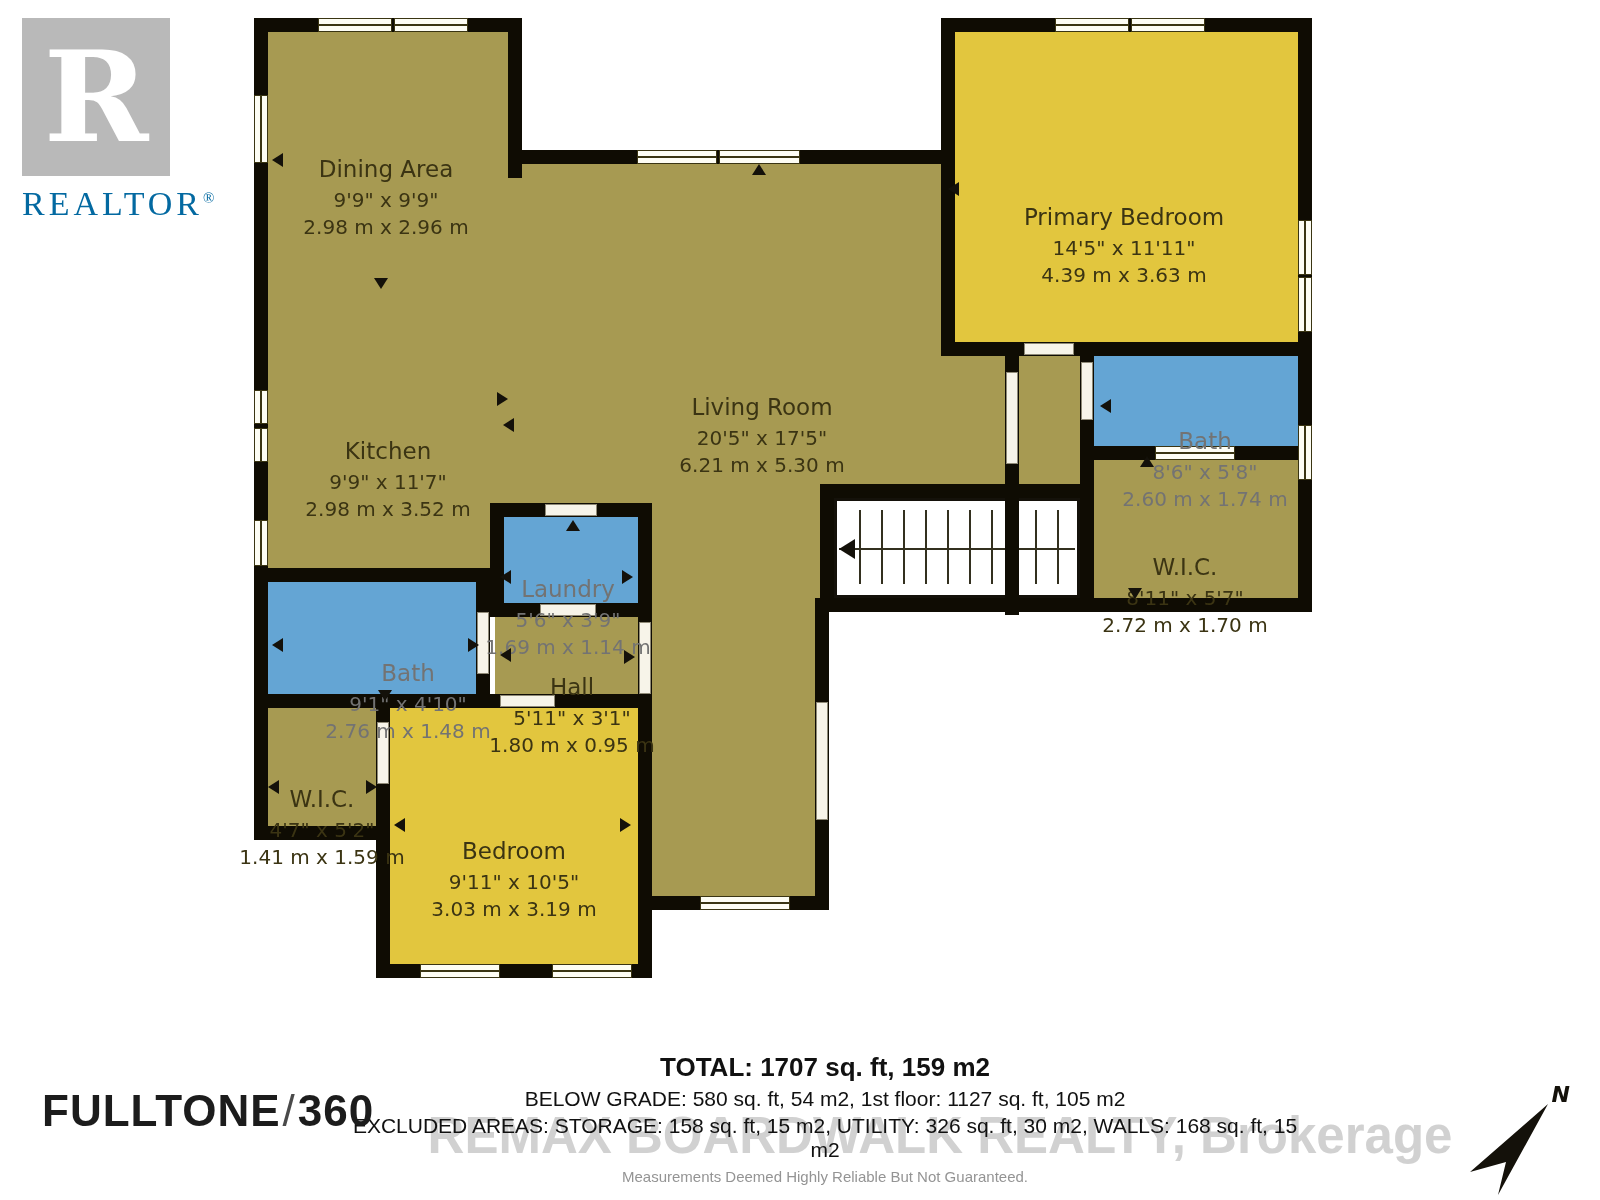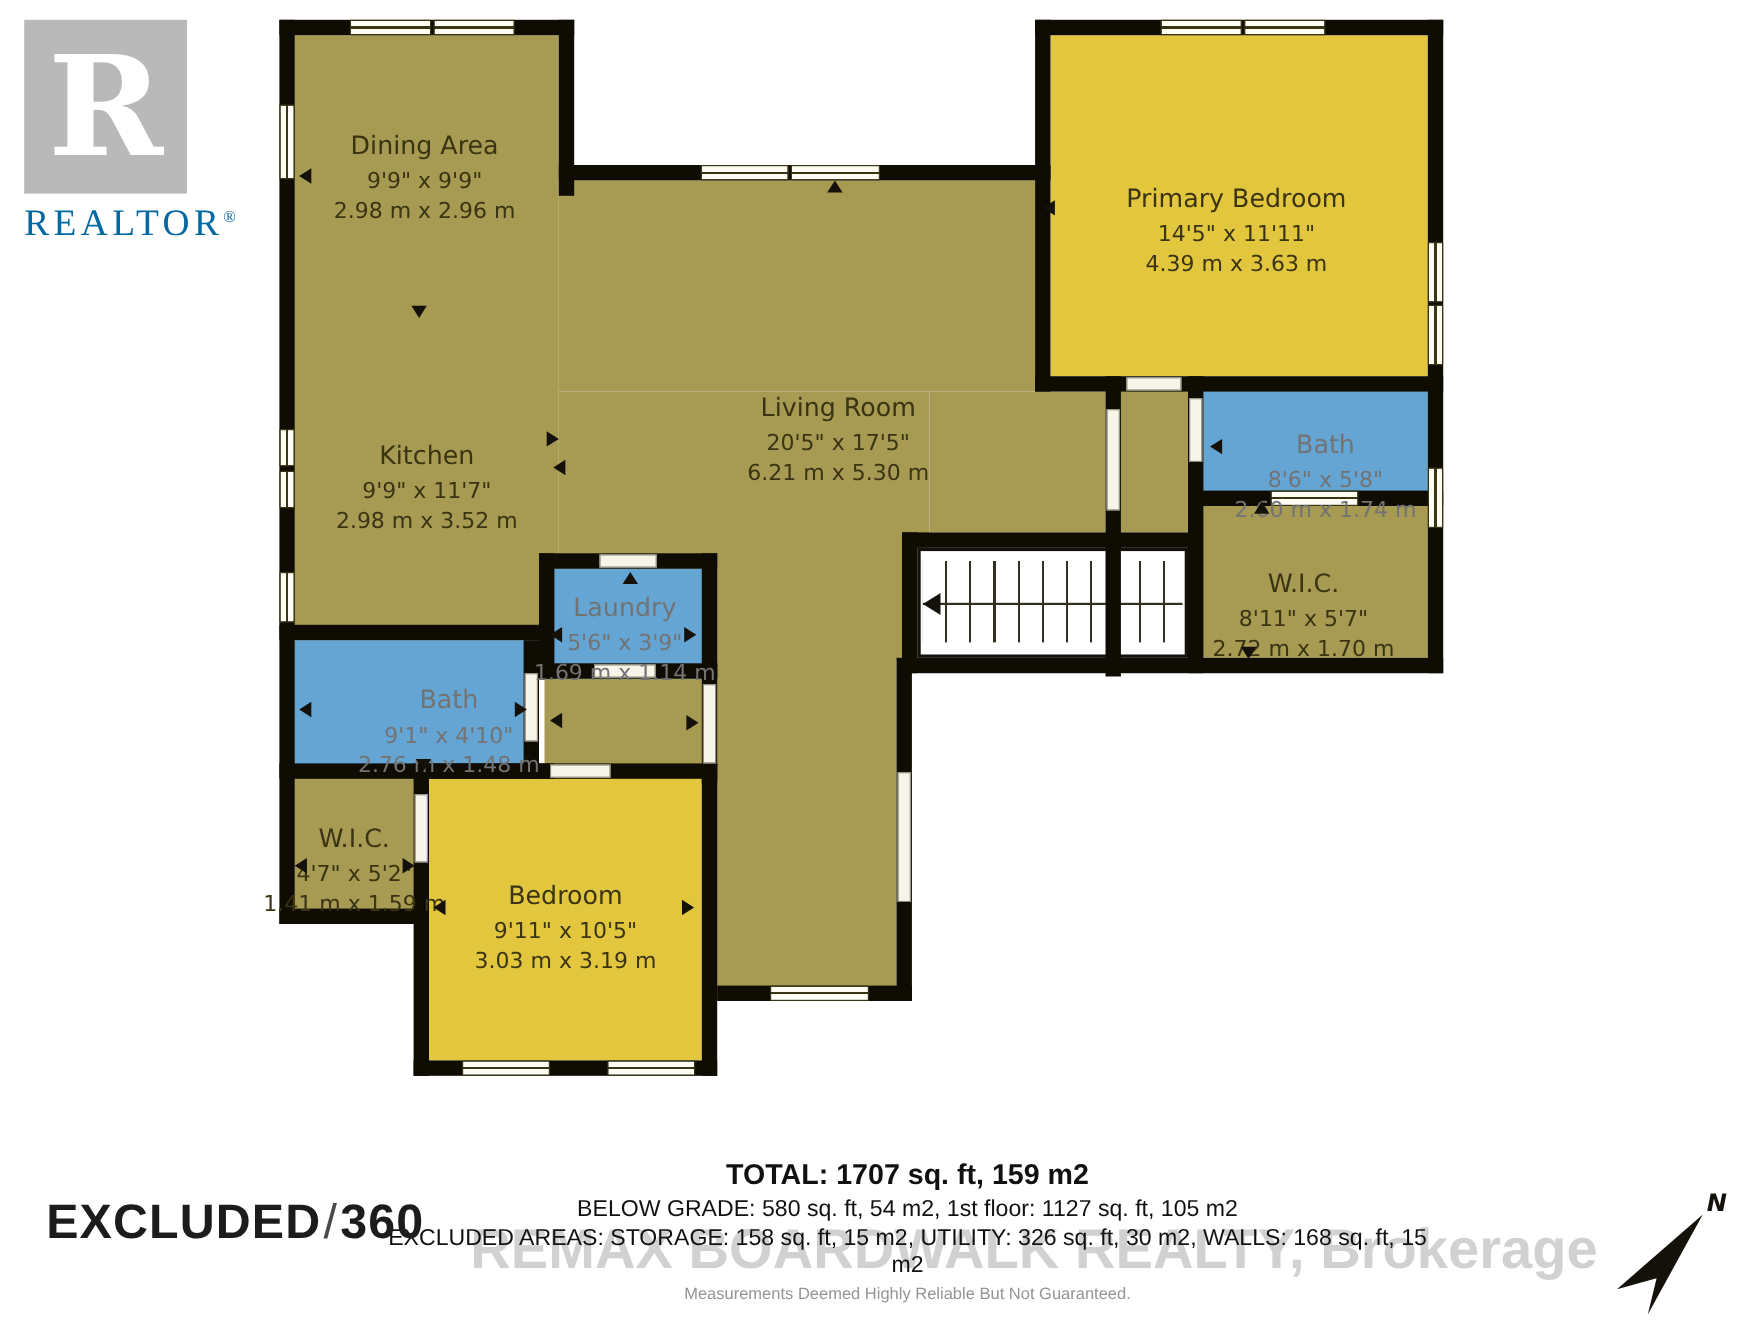--- a/index.html
+++ b/index.html
@@ -9,21 +9,21 @@
   .olive{background:#a79a52;}
   .yellow{background:#e2c63e;}
   .blue{background:#64a5d4;}
   .wall{position:absolute;background:#0f0c03;z-index:4;}
   .winh{position:absolute;height:14px;z-index:5;box-sizing:border-box;border:1px solid #3a3513;
         background:linear-gradient(to bottom,#fdfdf4 0 5px,#3a3513 5px 7px,#fdfdf4 7px 14px);}
   .winv{position:absolute;width:14px;z-index:5;box-sizing:border-box;border:1px solid #3a3513;
         background:linear-gradient(to right,#fdfdf4 0 5px,#3a3513 5px 7px,#fdfdf4 7px 14px);}
   .gap{position:absolute;z-index:5;background:#f7f4e9;border:1px solid #8f8a77;box-sizing:border-box;}
   .lab{position:absolute;z-index:6;transform:translateX(-50%);text-align:center;white-space:nowrap;line-height:1.32;}
-  .lab .nm{font-size:23px;display:block;margin-bottom:3px;}
+  .lab .nm{font-size:23px;display:block;margin-bottom:3px;margin-top:36px;}
   .lab .dm{font-size:20px;display:block;}
   .tol{color:#3b3413;}
   .tbl{color:#737373;}
   .arr{position:absolute;width:0;height:0;z-index:7;}
   .aL{border-top:7px solid transparent;border-bottom:7px solid transparent;border-right:11px solid #14110a;}
   .aR{border-top:7px solid transparent;border-bottom:7px solid transparent;border-left:11px solid #14110a;}
   .aU{border-left:7px solid transparent;border-right:7px solid transparent;border-bottom:11px solid #14110a;}
   .aD{border-left:7px solid transparent;border-right:7px solid transparent;border-top:11px solid #14110a;}
   .stairs{position:absolute;left:834px;top:498px;width:246px;height:100px;background:#ffffff;
           border:3px solid #14110a;box-sizing:border-box;z-index:2;}
@@ -116,20 +116,25 @@
   <div class="lab tol" style="left:1185px;top:516px">
     <span class="nm">W.I.C.</span>
     <span class="dm">8'11" x 5'7"</span>
     <span class="dm">2.72 m x 1.70 m</span>
   </div>
   <div class="lab tbl" style="left:568px;top:538px">
     <span class="nm">Laundry</span>
     <span class="dm">5'6" x 3'9"</span>
     <span class="dm">1.69 m x 1.14 m</span>
   </div>
+  <div class="lab tol" style="left:572px;top:636px">
+    <span class="nm">Hall</span>
+    <span class="dm">5'11" x 3'1"</span>
+    <span class="dm">1.80 m x 0.95 m</span>
+  </div>
   <div class="lab tbl" style="left:408px;top:622px">
     <span class="nm">Bath</span>
     <span class="dm">9'1" x 4'10"</span>
     <span class="dm">2.76 m x 1.48 m</span>
   </div>
   <div class="lab tol" style="left:322px;top:748px">
     <span class="nm">W.I.C.</span>
     <span class="dm">4'7" x 5'2"</span>
     <span class="dm">1.41 m x 1.59 m</span>
   </div>
@@ -223,21 +228,21 @@
 
   <div class="watermark">REMAX BOARDWALK REALTY, Brokerage</div>
   <div class="footer">
     <div class="f-total">TOTAL: 1707 sq. ft, 159 m2</div>
     <div class="f-line">BELOW GRADE: 580 sq. ft, 54 m2, 1st floor: 1127 sq. ft, 105 m2</div>
     <div class="f-line">EXCLUDED AREAS: STORAGE: 158 sq. ft, 15 m2, UTILITY: 326 sq. ft, 30 m2, WALLS: 168 sq. ft, 15 m2</div>
     <div class="f-disc">Measurements Deemed Highly Reliable But Not Guaranteed.</div>
   </div>
 
   <div class="fulltone">
-    <span class="ft-b">EXCLUDED</span><span class="ft-s">/</span><span class="ft-b">360</span>
+    <span class="ft-b">FULLTONE</span><span class="ft-s">/</span><span class="ft-b">360</span>
   </div>
 
   <div class="compass">
     <svg width="130" height="115" viewBox="0 0 130 115">
       <polygon points="96,22 18,90 54,80 46,113" fill="#14110a"></polygon>
     </svg>
     <span class="nlab">N</span>
   </div>
 
 </div>

